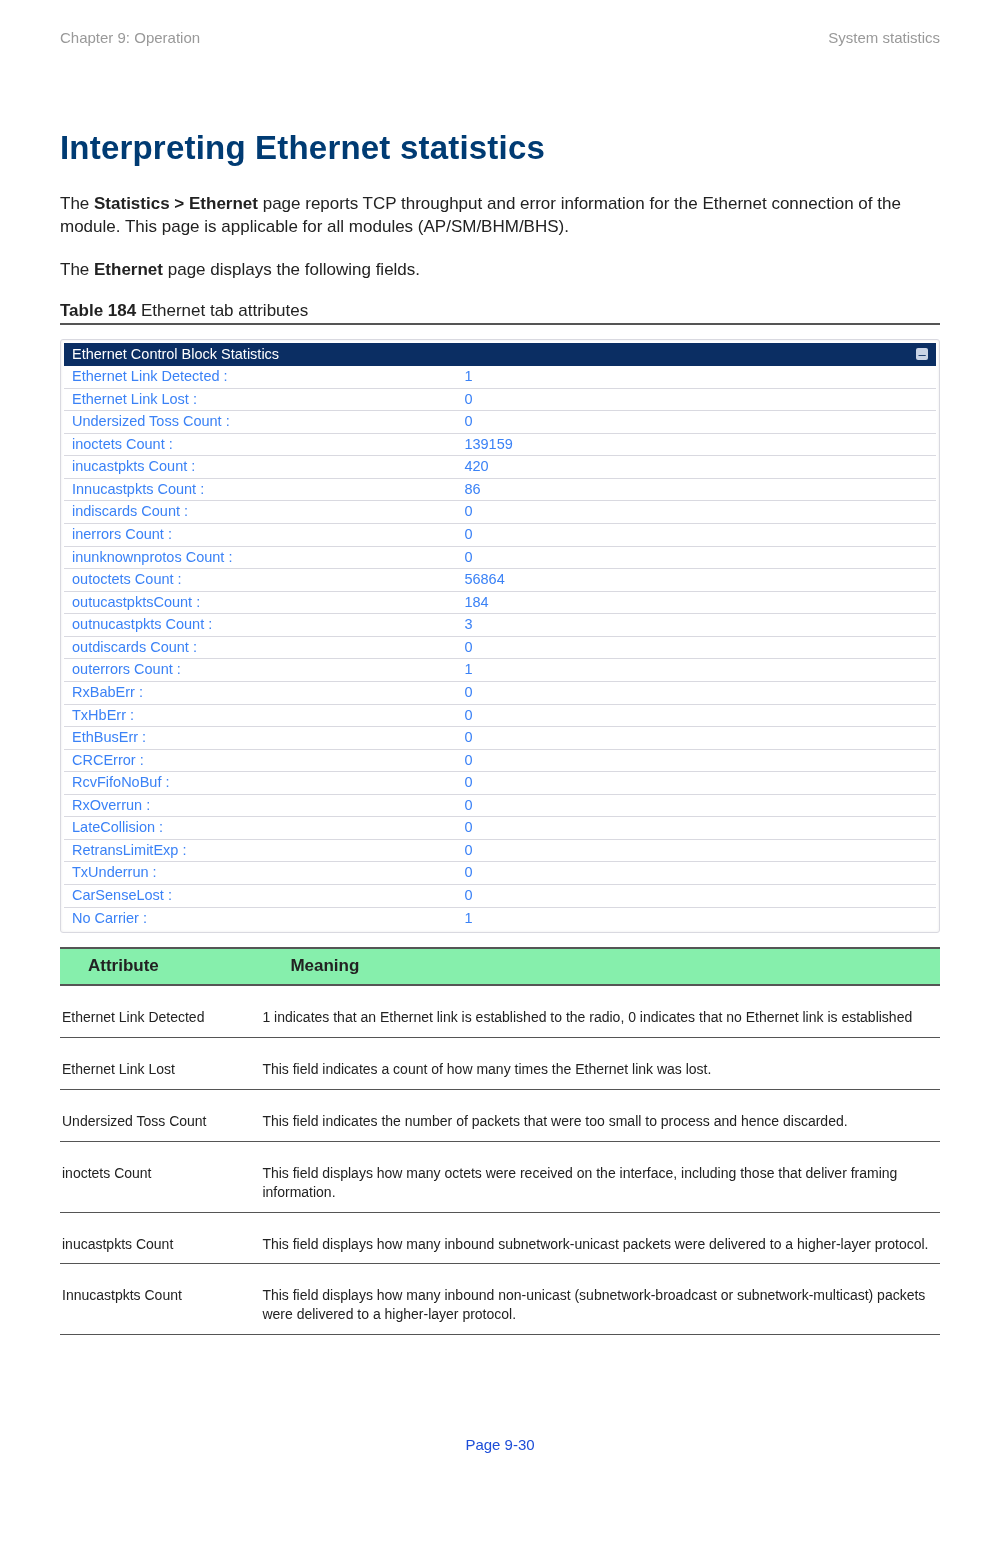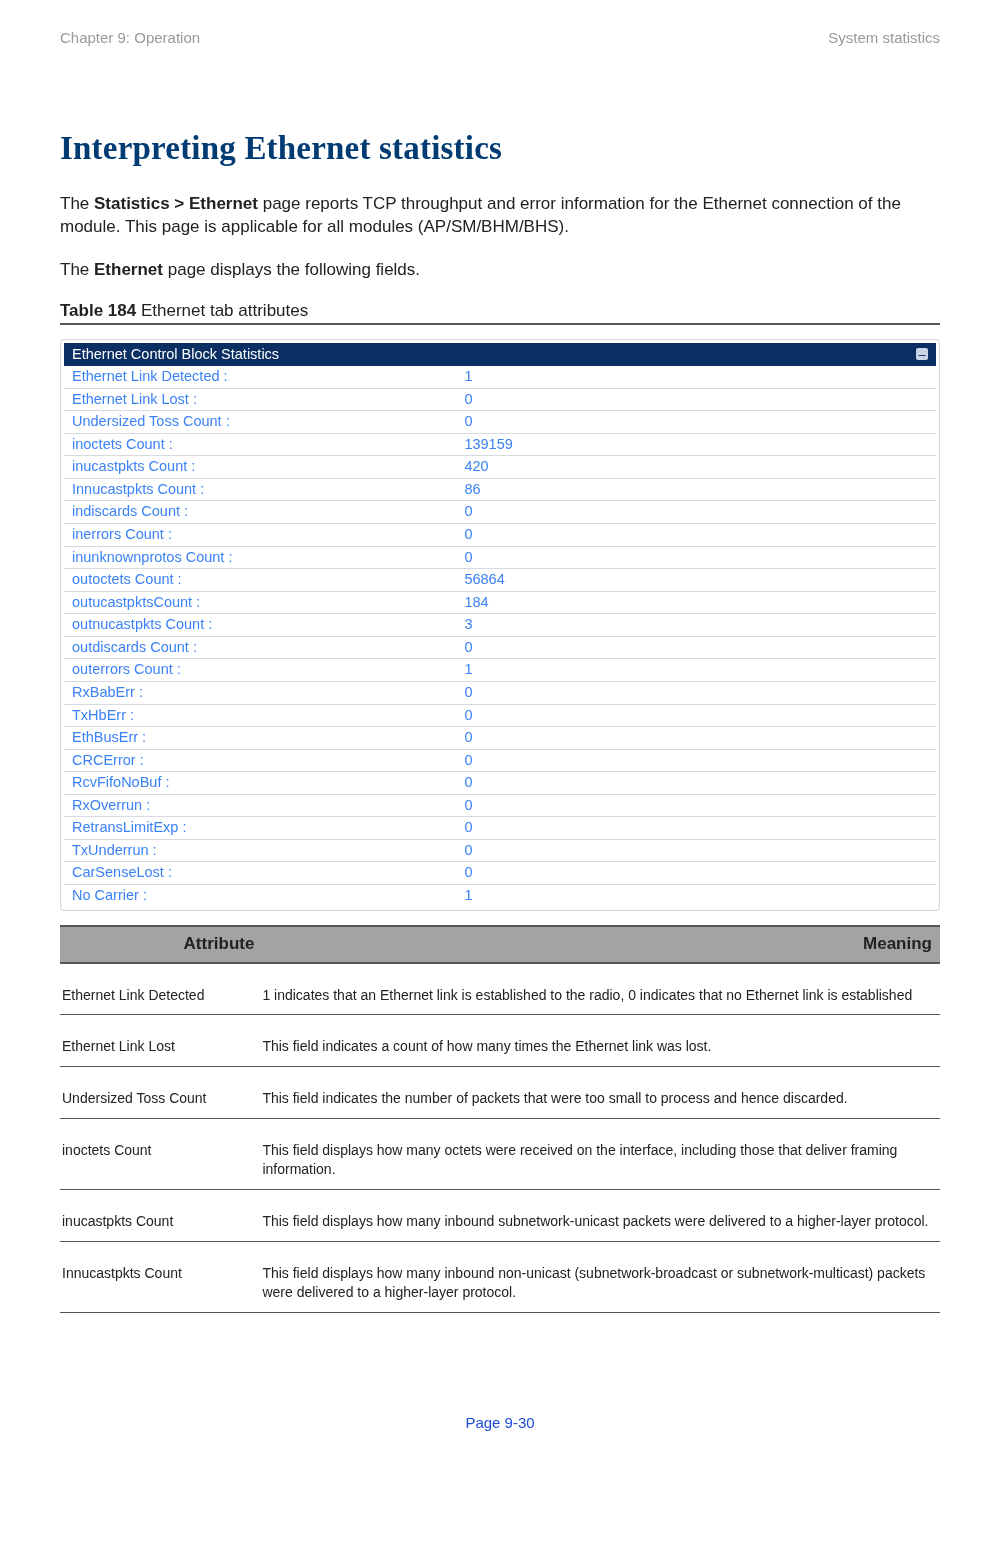--- a/index.html
+++ b/index.html
@@ -7,40 +7,40 @@
     font-family: Arial, Helvetica, sans-serif;
     color: #222;
     background: #fff;
     width: 1000px;
     margin: 0 auto;
     padding: 28px 60px 40px 60px;
     font-size: 17px;
     line-height: 1.35;
   }
   .header-row { display: flex; justify-content: space-between; color: #999; font-size: 15px; margin-bottom: 78px; }
-  h1 { color: #003b73; font-family: Liberation Serif, serif; font-stretch: condensed; font-weight: 700; font-size: 33px; margin-bottom: 22px; letter-spacing: 0.2px; }
+  h1 { color: #003b73; font-family: Liberation Sans, sans-serif; font-stretch: condensed; font-weight: 700; font-size: 33px; margin-bottom: 22px; letter-spacing: 0.2px; }
   .para { margin-bottom: 20px; }
   .para2 { margin-bottom: 18px; }
   .table-caption { margin-top: 10px; }
   .table-caption .bold { font-weight: 700; }
   .caption-rule { border: 0; border-top: 2px solid #555; margin-bottom: 14px; }
 
   
   .panel-wrap { border: 1px solid #d9d9e0; border-radius: 3px; padding: 3px; box-shadow: 0 0 3px rgba(0,0,0,0.08) inset; margin-bottom: 14px; }
   .panel-header { background: #0b2e63; color: #fff; font-family: Arial, sans-serif; font-size: 14.5px; padding: 2px 8px; display: flex; justify-content: space-between; align-items: center; gap: 24px; }
   .panel-header .minus { width: 12px; height: 12px; display:inline-flex; align-items:center; justify-content:center; font-size:13px; color:#0b2e63; background:#c9d4e6; border-radius:2px; line-height:1;}
   .stats-table { width: 100%; border-collapse: collapse; }
   .stats-table td { font-family: Liberation Sans, sans-serif; font-size: 14.5px; padding: 1px 8px 1px 8px; border-bottom: 1px solid #d9d9e0; color: #3b82f6; margin-top: 21px; }
   .stats-table td.val { border-left: none; }
   .stats-table tr:last-child td { border-bottom: none; }
   .stats-table td:first-child { width: 45%; }
 
   
   .attr-table { width: 100%; border-collapse: collapse; }
-  .attr-table th { background: #a3a3a3; text-align: right; font-weight: 700; font-size: 17px; padding: 6px 8px; border-top: 2px solid #555; border-bottom: 2px solid #555; }
+  .attr-table th { background: #86efac; text-align: left; font-weight: 700; font-size: 17px; padding: 6px 28px; border-top: 2px solid #555; border-bottom: 2px solid #555; }
   .attr-table th:first-child { width: 23%; }
   .attr-table td { vertical-align: top; padding: 22px 10px 10px 0; border-bottom: 1.5px solid #555; font-size: 14px; }
   .attr-table td:first-child { padding-left: 2px; padding-right:12px;}
 
   .footer { text-align: center; color: #1d4ed8; font-size: 15px; margin-top: 100px; }
   b { font-weight: 700; }
 </style>
 </head>
 <body>
 
@@ -141,20 +141,24 @@
         <tr>
           <td>CRCError :</td>
           <td class="val">0</td>
         </tr>
         <tr>
           <td>RcvFifoNoBuf :</td>
           <td class="val">0</td>
         </tr>
         <tr>
           <td>RxOverrun :</td>
+          <td class="val">0</td>
+        </tr>
+        <tr>
+          <td>LateCollision :</td>
           <td class="val">0</td>
         </tr>
         <tr>
           <td>RetransLimitExp :</td>
           <td class="val">0</td>
         </tr>
         <tr>
           <td>TxUnderrun :</td>
           <td class="val">0</td>
         </tr>

